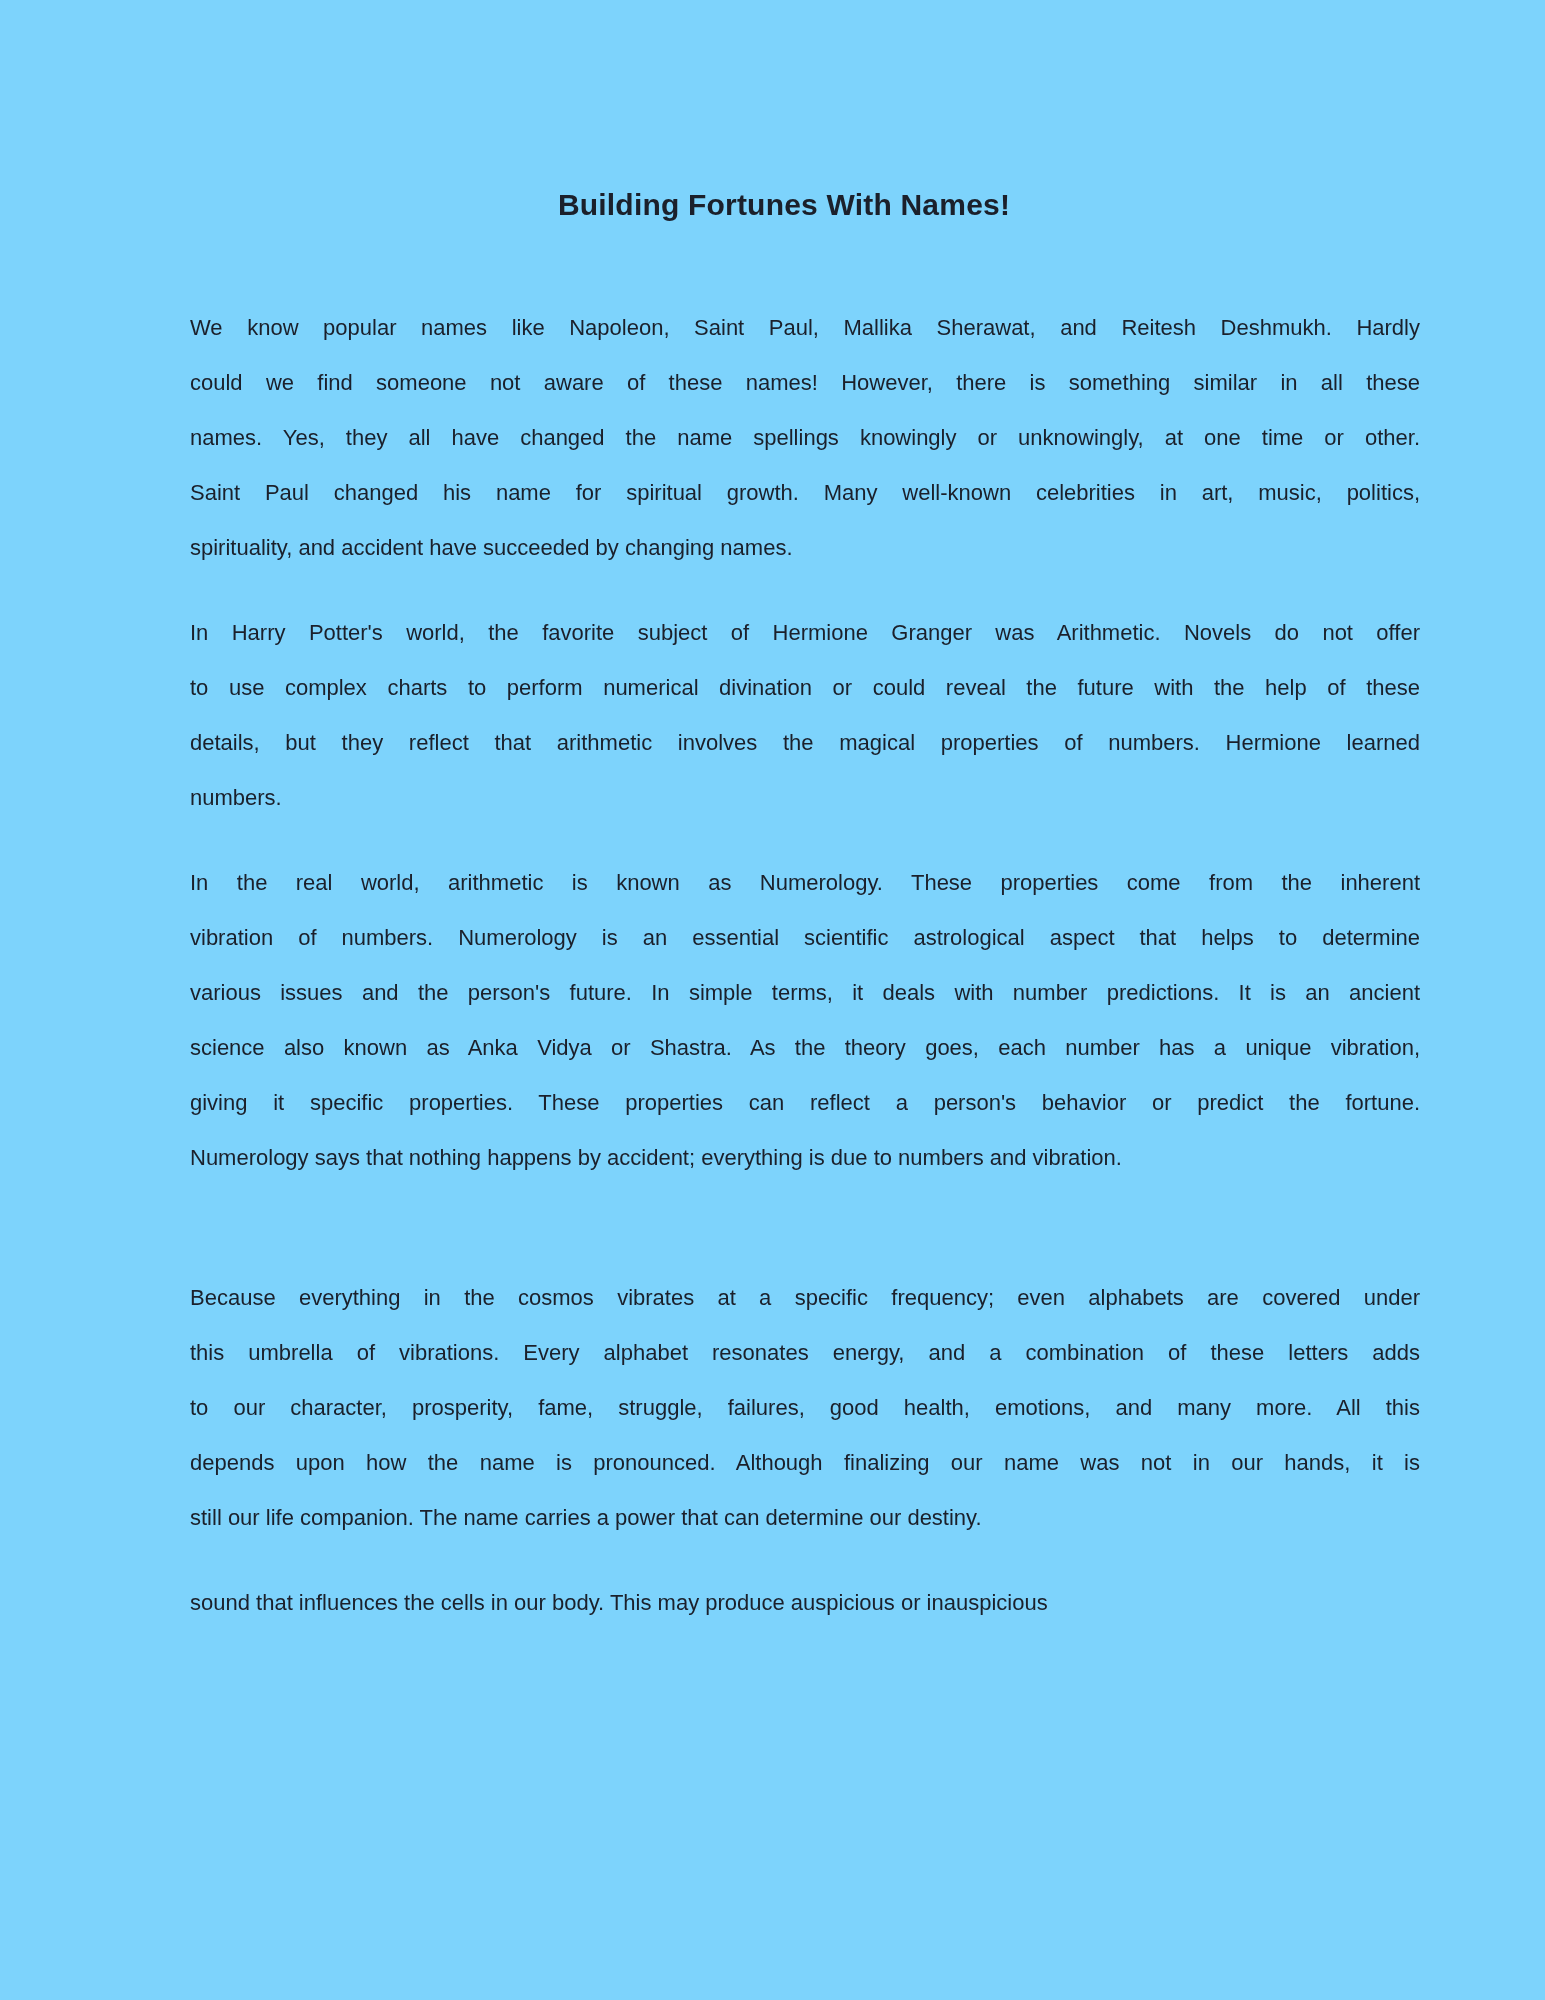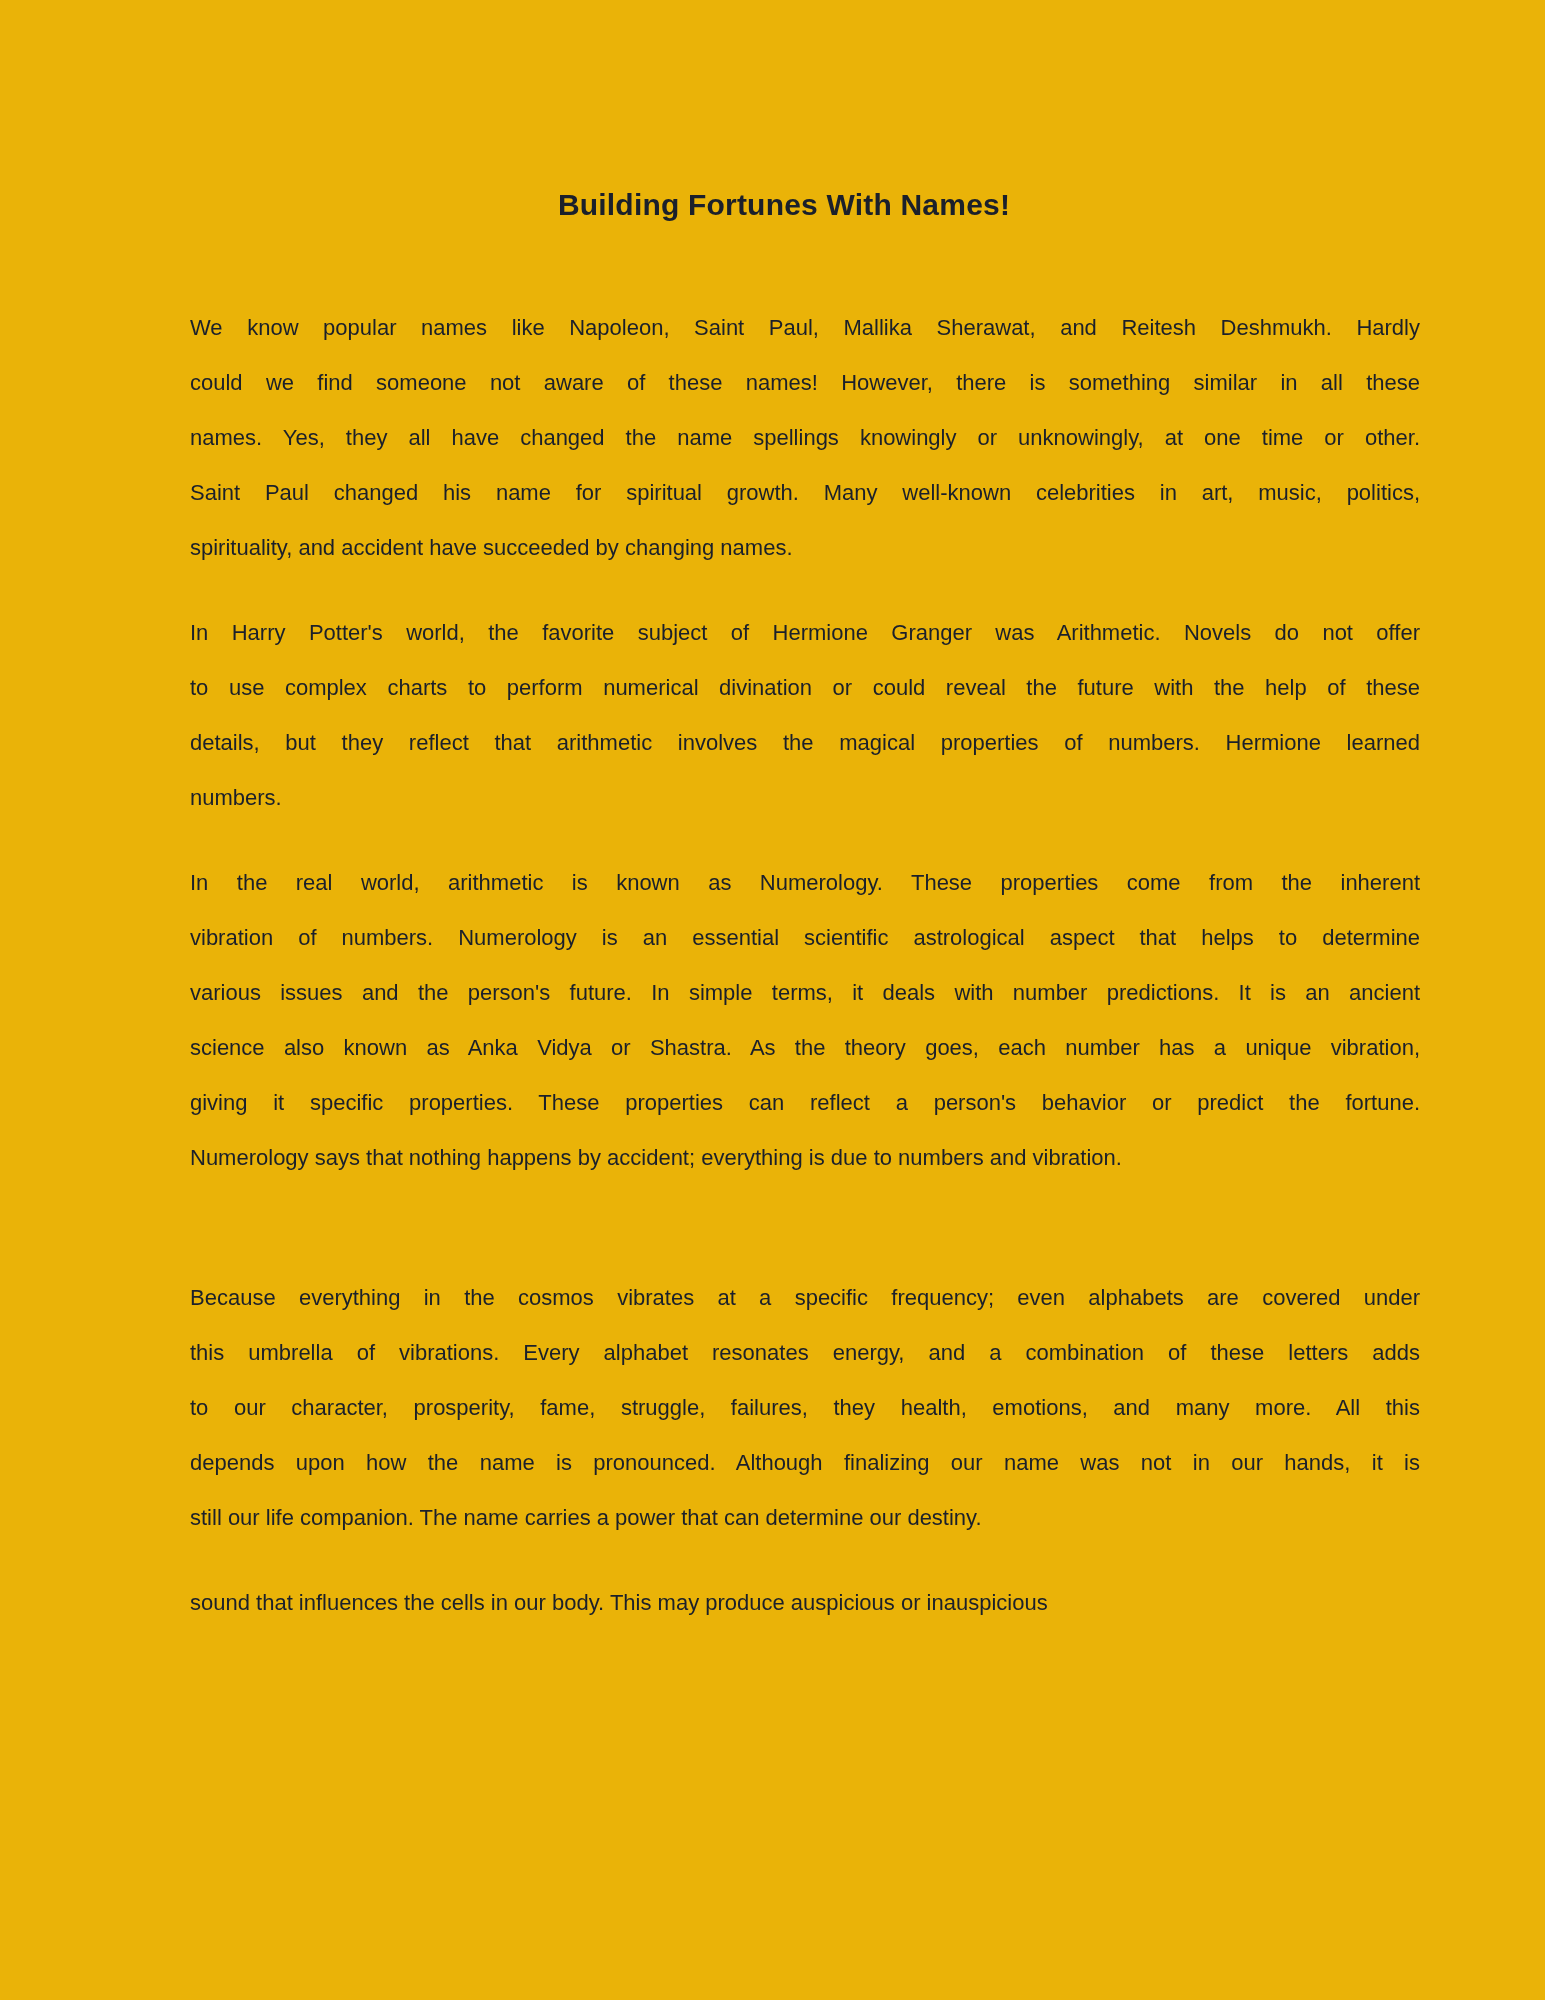--- a/index.html
+++ b/index.html
@@ -9,21 +9,21 @@
   body {
     width: 1545px;
     height: 2000px;
     background: #ffffff;
     font-family: "Liberation Sans", "DejaVu Sans", sans-serif;
   }
   .page {
     position: relative;
     width: 1545px;
     height: 2000px;
-    background: #eab308;
+    background: #7dd3fc;
     overflow: hidden;
     box-sizing: border-box;
     padding-top: 185px;
   }
   .doc-title {
     width: 1272px;
     margin: 0 auto 75px auto;
     padding-left: 148px;
     padding-left: 0;
     margin-left: 148px;
@@ -82,21 +82,21 @@
         <div class="line">vibration of numbers. Numerology is an essential scientific astrological aspect that helps to determine</div>
         <div class="line">various issues and the person's future. In simple terms, it deals with number predictions. It is an ancient</div>
         <div class="line">science also known as Anka Vidya or Shastra. As the theory goes, each number has a unique vibration,</div>
         <div class="line">giving it specific properties. These properties can reflect a person's behavior or predict the fortune.</div>
         <div class="line last">Numerology says that nothing happens by accident; everything is due to numbers and vibration.</div>
       </div>
       <div class="spacer"></div>
       <div class="para">
         <div class="line">Because everything in the cosmos vibrates at a specific frequency; even alphabets are covered under</div>
         <div class="line">this umbrella of vibrations. Every alphabet resonates energy, and a combination of these letters adds</div>
-        <div class="line">to our character, prosperity, fame, struggle, failures, they health, emotions, and many more. All this</div>
+        <div class="line">to our character, prosperity, fame, struggle, failures, good health, emotions, and many more. All this</div>
         <div class="line">depends upon how the name is pronounced. Although finalizing our name was not in our hands, it is</div>
         <div class="line last">still our life companion. The name carries a power that can determine our destiny.</div>
       </div>
       <div class="para">
         <div class="line last">sound that influences the cells in our body. This may produce auspicious or inauspicious</div>
       </div>
     </div>
 </div>
 
 </body></html>

